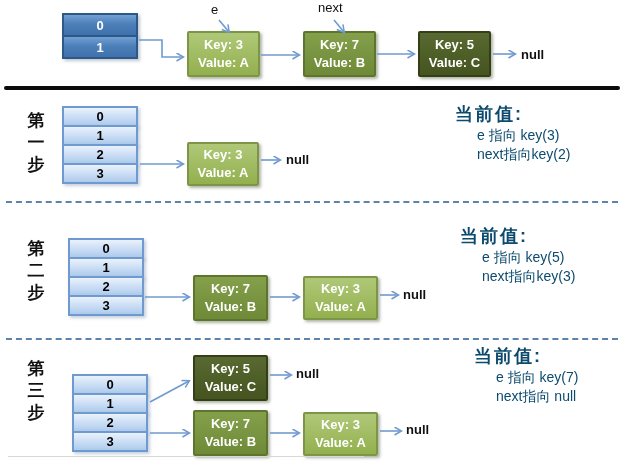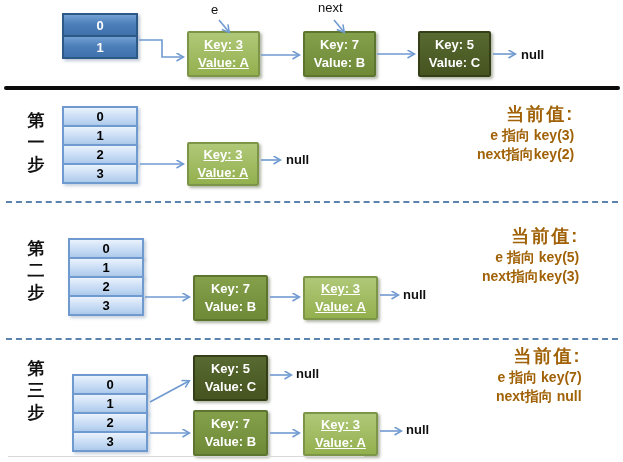--- a/index.html
+++ b/index.html
@@ -27,31 +27,31 @@
     box-shadow:2px 2px 3px rgba(130,150,180,.45);
   }
   
   .node {
     position:absolute; box-sizing:border-box; width:73px; height:46px;
     border:2px solid; border-radius:2px;
     display:flex; flex-direction:column; align-items:center; justify-content:center;
     color:#fff; font-weight:bold; font-size:13px; line-height:18px;
     box-shadow:2px 2px 3px rgba(100,110,80,.5); text-align:center;
   }
-  .node.light { background:linear-gradient(180deg,#AFC878,#93B04E); border-color:#7C9549;text-decoration:underline; }
+  .node.light { background:linear-gradient(180deg,#AFC878,#93B04E); border-color:#7C9549; }
   .node.mid   { background:linear-gradient(180deg,#85A04B,#6E8A37); border-color:#5E7530; }
   .node.dark  { background:linear-gradient(180deg,#586931,#46541F); border-color:#343F18; }
   
   .nulltxt { position:absolute; font-weight:bold; font-size:13px; color:#111; }
   .ptr-label { position:absolute; font-size:13px; color:#111; }
   .steplabel { position:absolute; display:flex; flex-direction:column; width:20px;
                font-size:17px; font-weight:bold; color:#111; line-height:22px; text-align:center; }
-  .status { position:absolute; color:#a16207;text-align:right; }
+  .status { position:absolute; color:#0c4a6e; }
   .status .title { font-size:18px; font-weight:bold; letter-spacing:2px; }
-  .status .line { font-size:14px; margin-left:22px; line-height:19px;font-weight:bold; }
+  .status .line { font-size:14px; margin-left:22px; line-height:19px; }
   
   .sep-solid { position:absolute; left:4px; width:616px; height:4px; background:#0B0B0B; border-radius:3px; }
   .sep-dash  { position:absolute; left:6px; width:612px; height:0; border-top:2px dashed #5B83AE; }
   .sep-faint { position:absolute; left:8px; top:456px; width:356px; height:1px; background:#D8D8D8; }
   
   #arrows { position:absolute; left:0; top:0; pointer-events:none; }
 </style>
 </head>
 <body>
 

